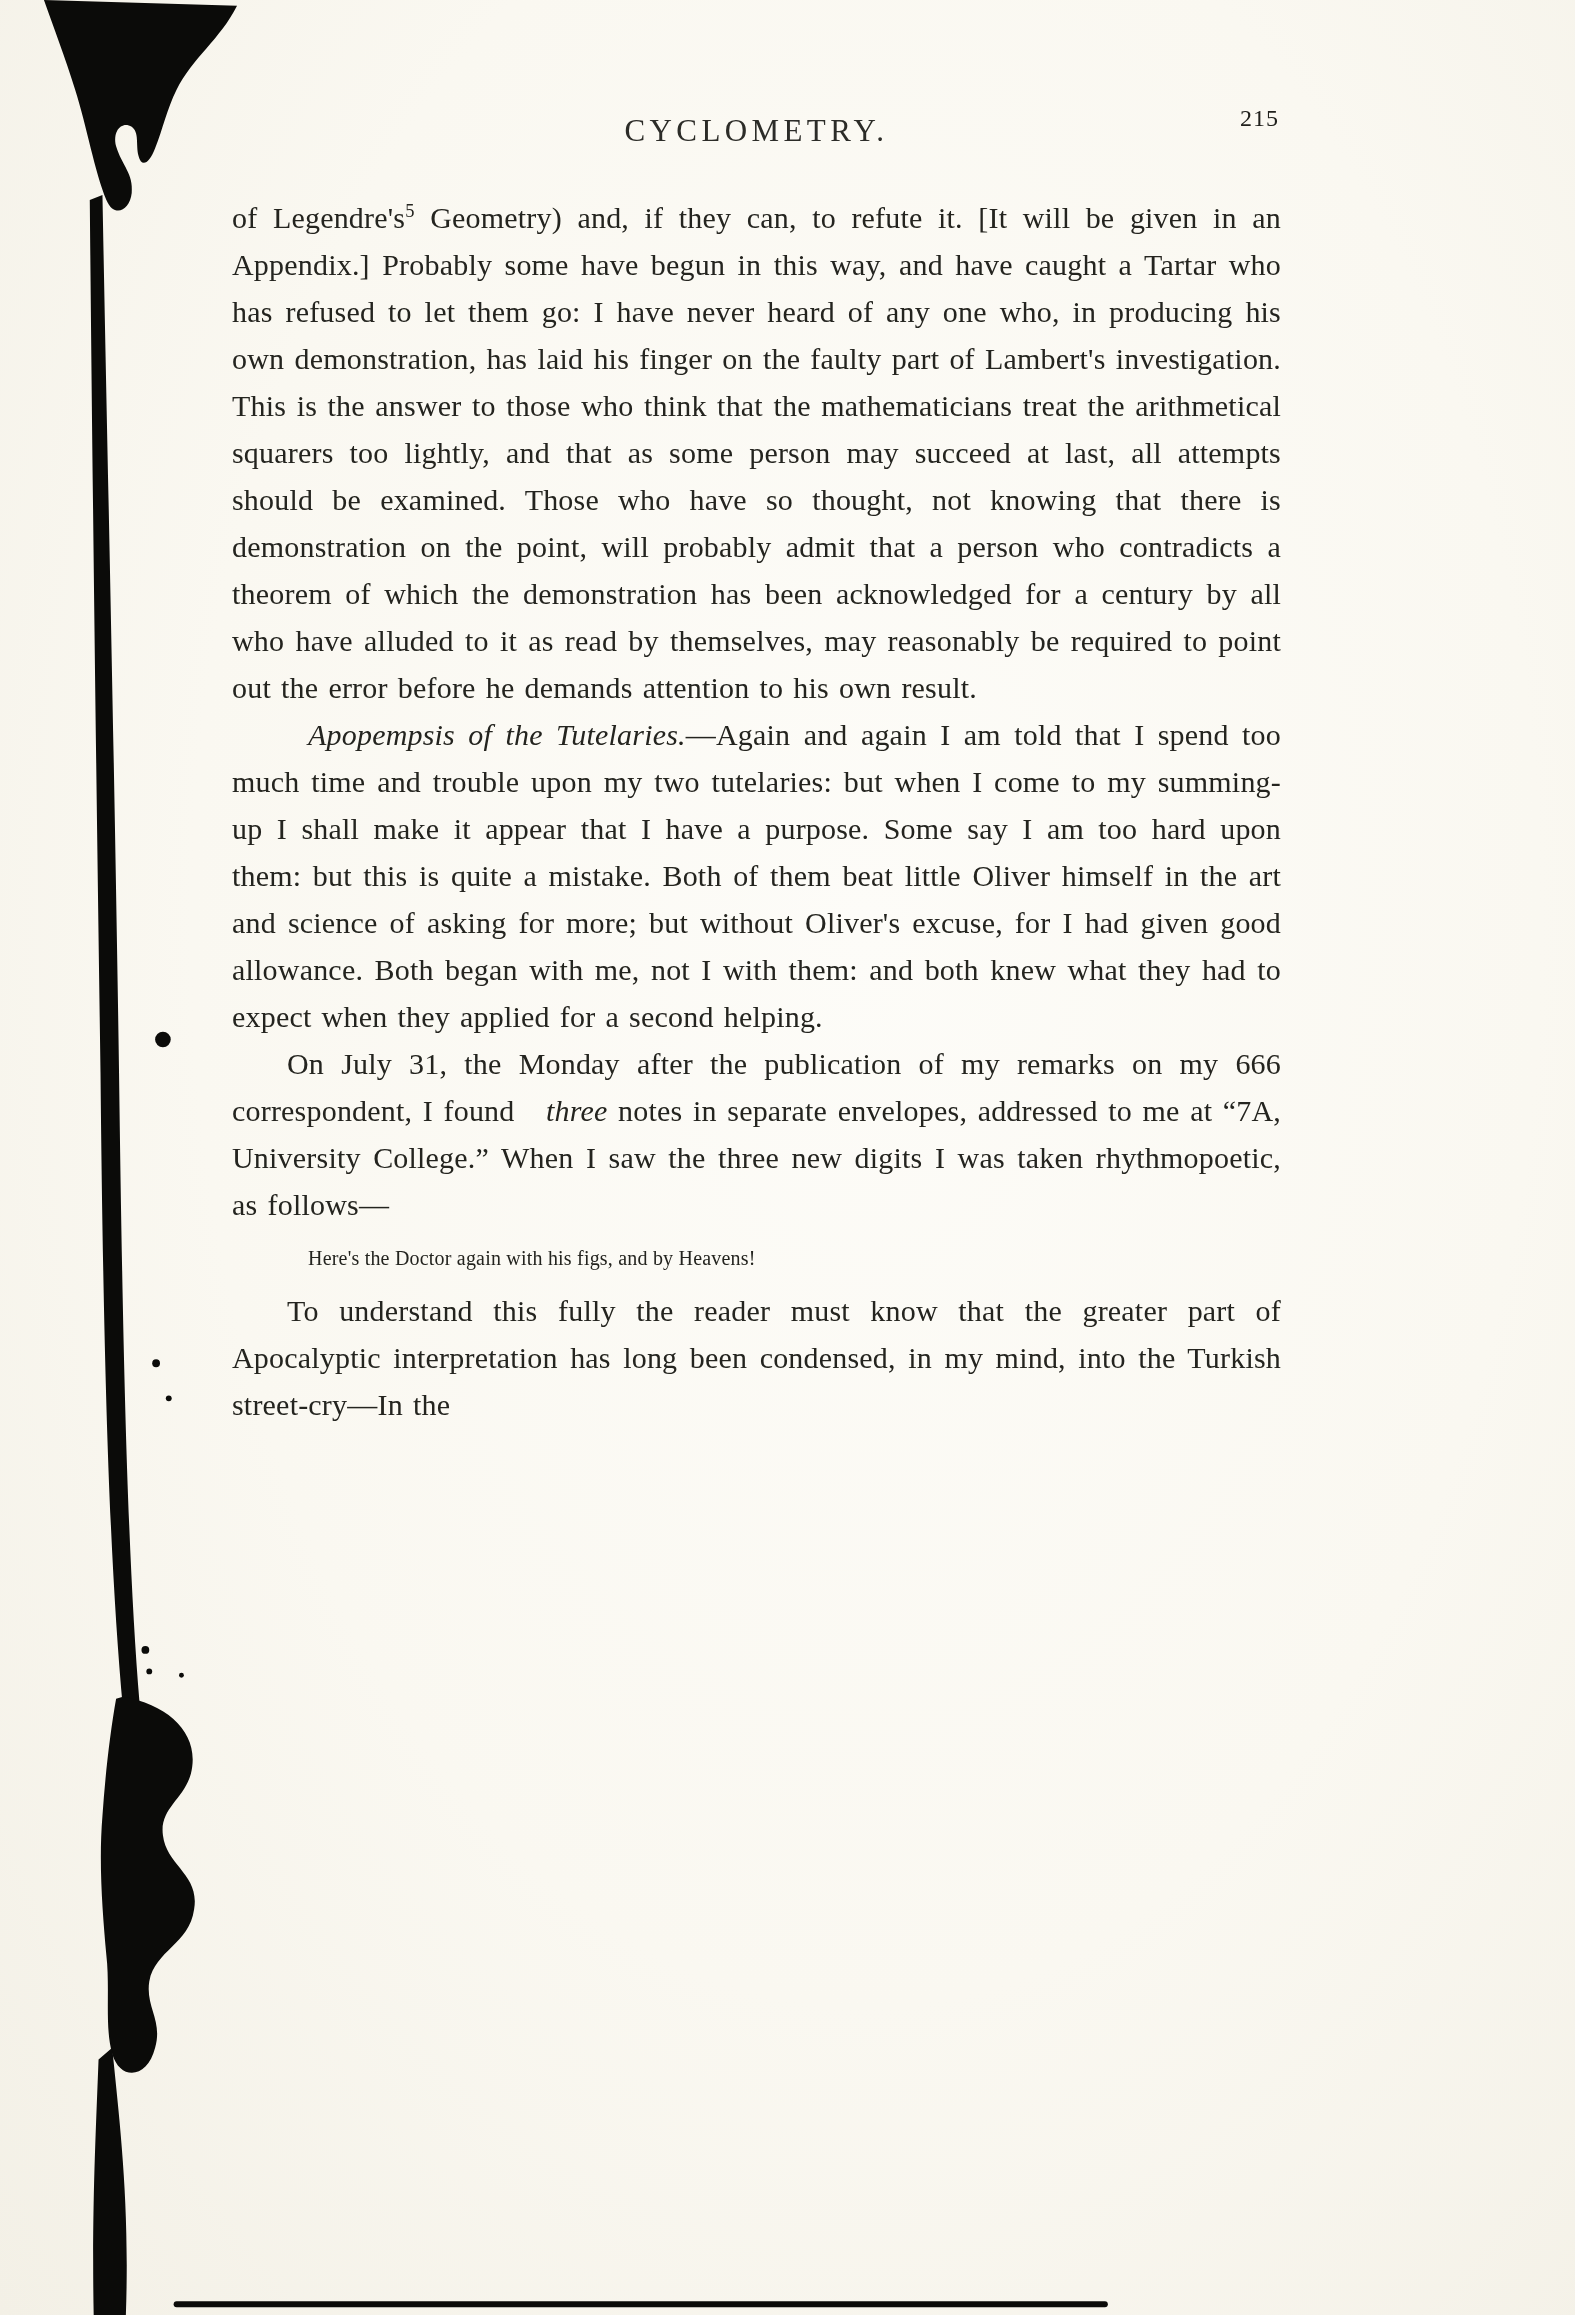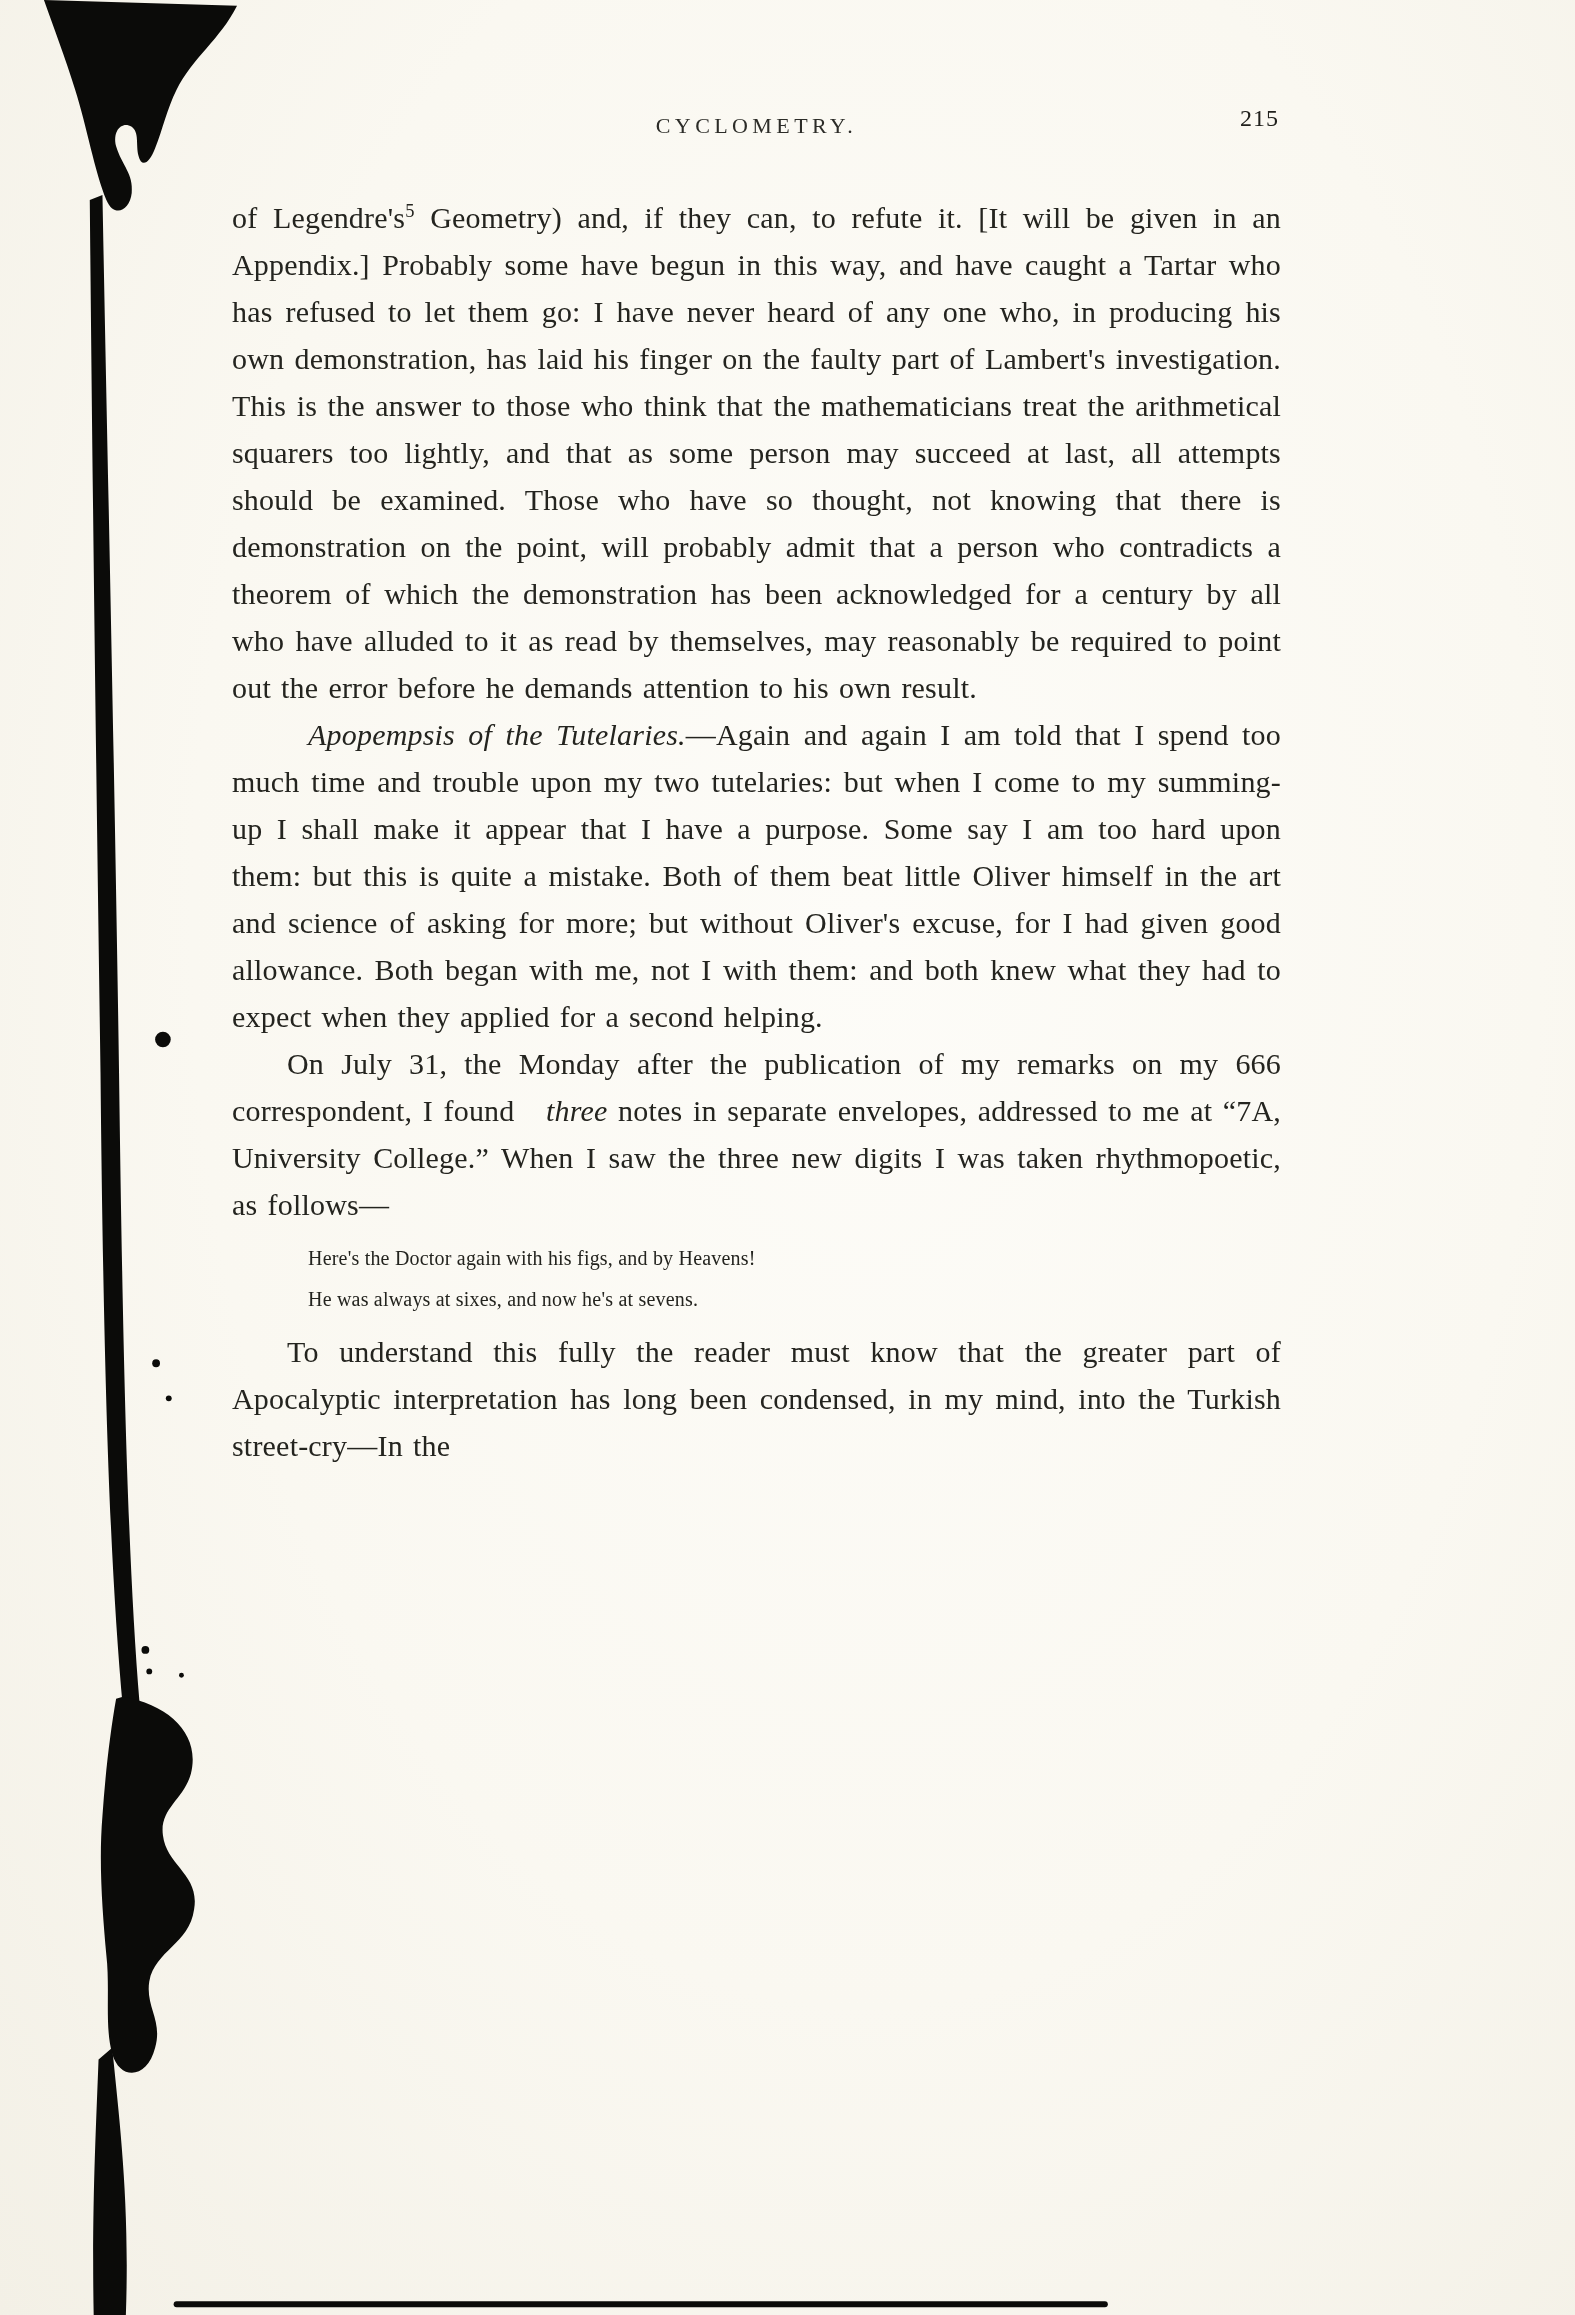--- a/index.html
+++ b/index.html
@@ -19,21 +19,21 @@
     left:232px;top:0;
     width:1049px;
   }
   .header{
     position:relative;
     margin-top:113px;
     text-align:center;
     height:39px;
   }
   .running-title{
-    font-size:22px;
+    font-size:31px;
     letter-spacing:4.4px;
     color:#2c2c28;
   }
   .page-number{
     position:absolute;
     right:2px;top:-7.8px;
     font-size:24px;
     letter-spacing:1px;
     color:#20201c;
     font-family:Liberation Serif, serif;
@@ -125,21 +125,20 @@
     </div>
 
     <p class="body first"><span>of Legendre's</span><sup class="fnref">5</sup><span> Geometry) and, if they can, to refute it.  [It will be given in an Appendix.]  Probably some have begun in this way, and have caught a Tartar who has refused to let them go: I have never heard of any one who, in producing his own demonstration, has laid his finger on the faulty part of Lambert's investigation.  This is the answer to those who think that the mathematicians treat the arithmetical squarers too lightly, and that as some person may succeed at last, all attempts should be examined.  Those who have so thought, not knowing that there is demonstration on the point, will probably admit that a person who contradicts a theorem of which the demonstration has been acknowledged for a century by all who have alluded to it as read by themselves, may reasonably be required to point out the error before he demands attention to his own result.</span></p>
 
     <p class="body indent"><span class="it">Apopempsis of the Tutelaries.</span><span>—Again and again I am told that I spend too much time and trouble upon my two tutelaries: but when I come to my summing-up I shall make it appear that I have a purpose.  Some say I am too hard upon them: but this is quite a mistake.  Both of them beat little Oliver himself in the art and science of asking for more; but without Oliver's excuse, for I had given good allowance.  Both began with me, not I with them: and both knew what they had to expect when they applied for a second helping.</span></p>
 
     <p class="body indent"><span>On July 31, the Monday after the publication of my remarks on my 666 correspondent, I found </span><span class="it">three</span><span> notes in separate envelopes, addressed to me at “7A, University College.”  When I saw the three new digits I was taken rhythmopoetic, as follows—</span></p>
 
     <div class="verse">
       <div>Here's the Doctor again with his figs, and by Heavens!</div>
-      <div>He was always at sixes, and now he's at sevens.</div>
     </div>
 
     <p class="body indent">To understand this fully the reader must know that the greater part of Apocalyptic interpretation has long been condensed, in my mind, into the Turkish street-cry—In the</p>
 
 
   </div>
 </div>
 
 
 </body></html>

